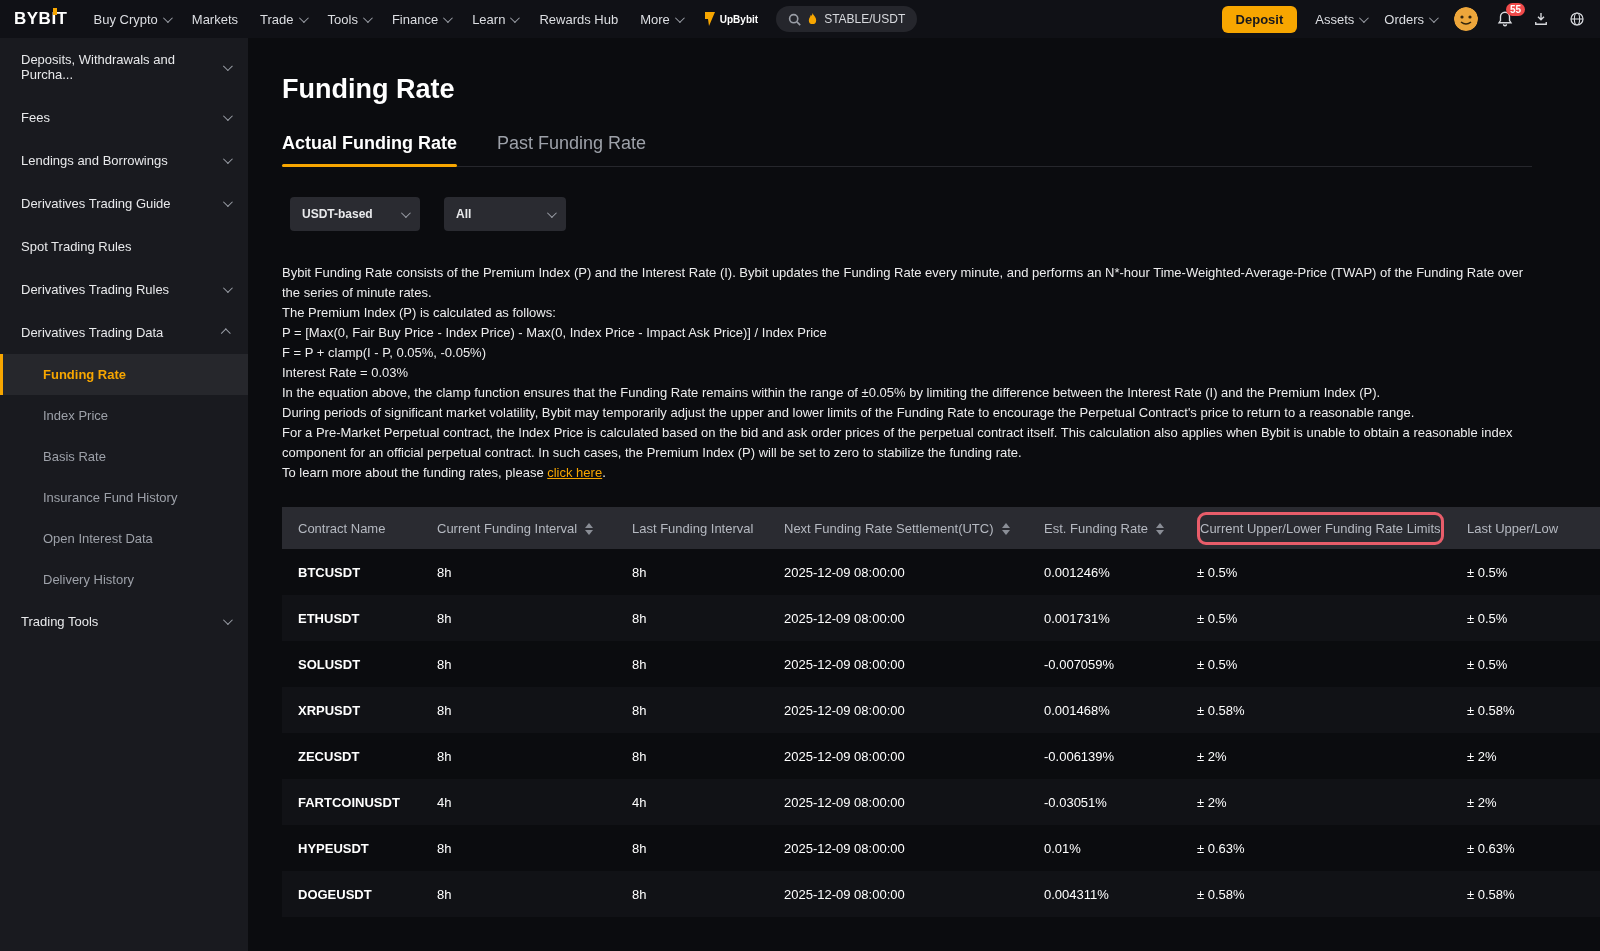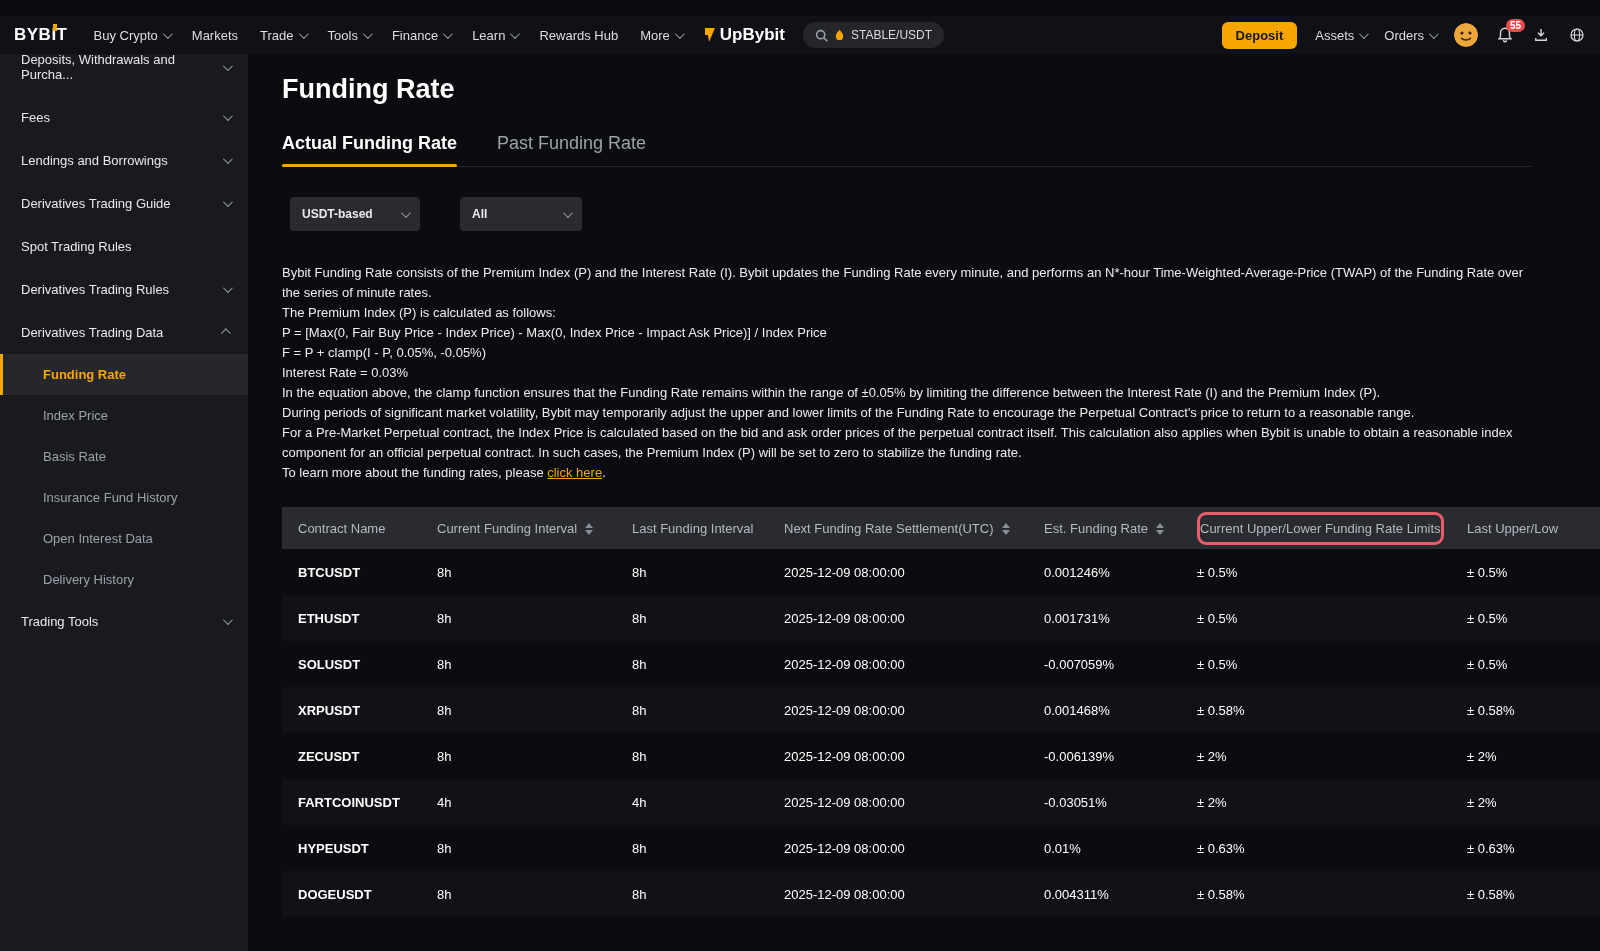--- a/index.html
+++ b/index.html
@@ -1,29 +1,29 @@
 <!DOCTYPE html>
 <html><head>
 <meta charset="utf-8">
 <style>
   * { margin:0; padding:0; box-sizing:border-box; }
   html,body { width:1600px; height:951px; overflow:hidden; background:#0b0c0f;
               font-family:"Liberation Sans","DejaVu Sans",sans-serif; color:#e9eaec; }
 
   
-  .topbar { position:fixed; top:16px; left:0; width:1600px; height:38px; background:#101116;
+  .topbar { position:fixed; top:0; left:0; width:1600px; height:38px; background:#101116;
             display:flex; align-items:center; padding:0 14px; z-index:50; }
   .logo { font-weight:bold; font-size:17px; letter-spacing:.5px; color:#fff; margin-right:26px; position:relative; }
   .logo .i-dot { position:absolute; top:-1px; right:11px; width:4px; height:7px; background:#f7a600; }
   .nav { display:flex; align-items:center; gap:22px; }
   .nav-item { display:flex; align-items:center; gap:5px; font-size:13px; color:#dcdee2; cursor:pointer; white-space:nowrap; }
   .chev { width:7px; height:7px; border-right:1.5px solid #9a9ea6; border-bottom:1.5px solid #9a9ea6;
           transform:rotate(45deg) translateY(-2px); display:inline-block; }
   .chev.up { transform:rotate(-135deg) translateY(-1px); }
-  .upbybit { display:flex; align-items:center; gap:4px; margin-left:22px; font-size:17px; font-weight:bold; color:#fff; cursor:pointer; }
+  .upbybit { display:flex; align-items:center; gap:4px; margin-left:22px; font-size:10px; font-weight:bold; color:#fff; cursor:pointer; }
   .search-pill { display:flex; align-items:center; gap:6px; background:#25262c; border-radius:15px;
                  height:26px; padding:12px 12px; margin-left:18px; min-width:120px; cursor:pointer; }
   .search-pill span { font-size:12px; color:#d8dade; }
   .top-right { margin-left:auto; display:flex; align-items:center; gap:18px; }
   .deposit-btn { background:#f7a600; color:#17181d; font-size:13px; font-weight:bold; border:none;
                  border-radius:6px; padding:6px 14px; cursor:pointer; }
   .icon-btn { position:relative; display:flex; align-items:center; cursor:pointer; }
   .badge { position:absolute; top:-7px; left:10px; background:#f04a4a; color:#fff; font-size:10px;
            border-radius:8px; padding:1px 4px; font-weight:bold; }
   .avatar { width:24px; height:24px; border-radius:50%; overflow:hidden; cursor:pointer; }
@@ -37,21 +37,21 @@
   .side-sub.active { color:#f7a600; font-weight:bold; background:#26272c; border-left-color:#f7a600; }
 
   
   .main { position:fixed; top:38px; left:248px; width:1352px; height:913px; background:#0b0c0f; overflow:hidden; }
   .main-inner { padding:36px 0 0 34px; }
   .page-title { font-size:27px; font-weight:bold; color:#fff; margin-bottom:28px; }
   .tabs { display:flex; gap:40px; border-bottom:1px solid #26272c; width:1250px; }
   .tab { font-size:18px; padding-bottom:12px; color:#9da1a9; cursor:pointer; position:relative; }
   .tab.active { color:#fff; font-weight:bold; }
   .tab.active::after { content:""; position:absolute; left:0; right:0; bottom:-1px; height:3px; background:#f7a600; border-radius:2px; }
-  .filters { display:flex; gap:40px; margin:30px 0 32px 8px; }
+  .filters { display:flex; gap:24px; margin:30px 0 32px 8px; }
   .select { display:flex; align-items:center; justify-content:space-between; background:#2a2b31; border-radius:4px;
             height:34px; padding:0 12px; font-size:12px; font-weight:bold; color:#e9eaec; cursor:pointer; }
   .select .chev { border-color:#9a9ea6; }
   .sel-base { width:130px; } .sel-cat { width:122px; }
   .desc { width:1250px; font-size:13px; line-height:20px; color:#ededee; font-weight:500; }
   .desc div { margin:0; }
   .link { color:#f7a600; text-decoration:underline; cursor:pointer; }
 
   
   .table-wrap { margin-top:24px; width:1318px; overflow:hidden; position:relative; }

